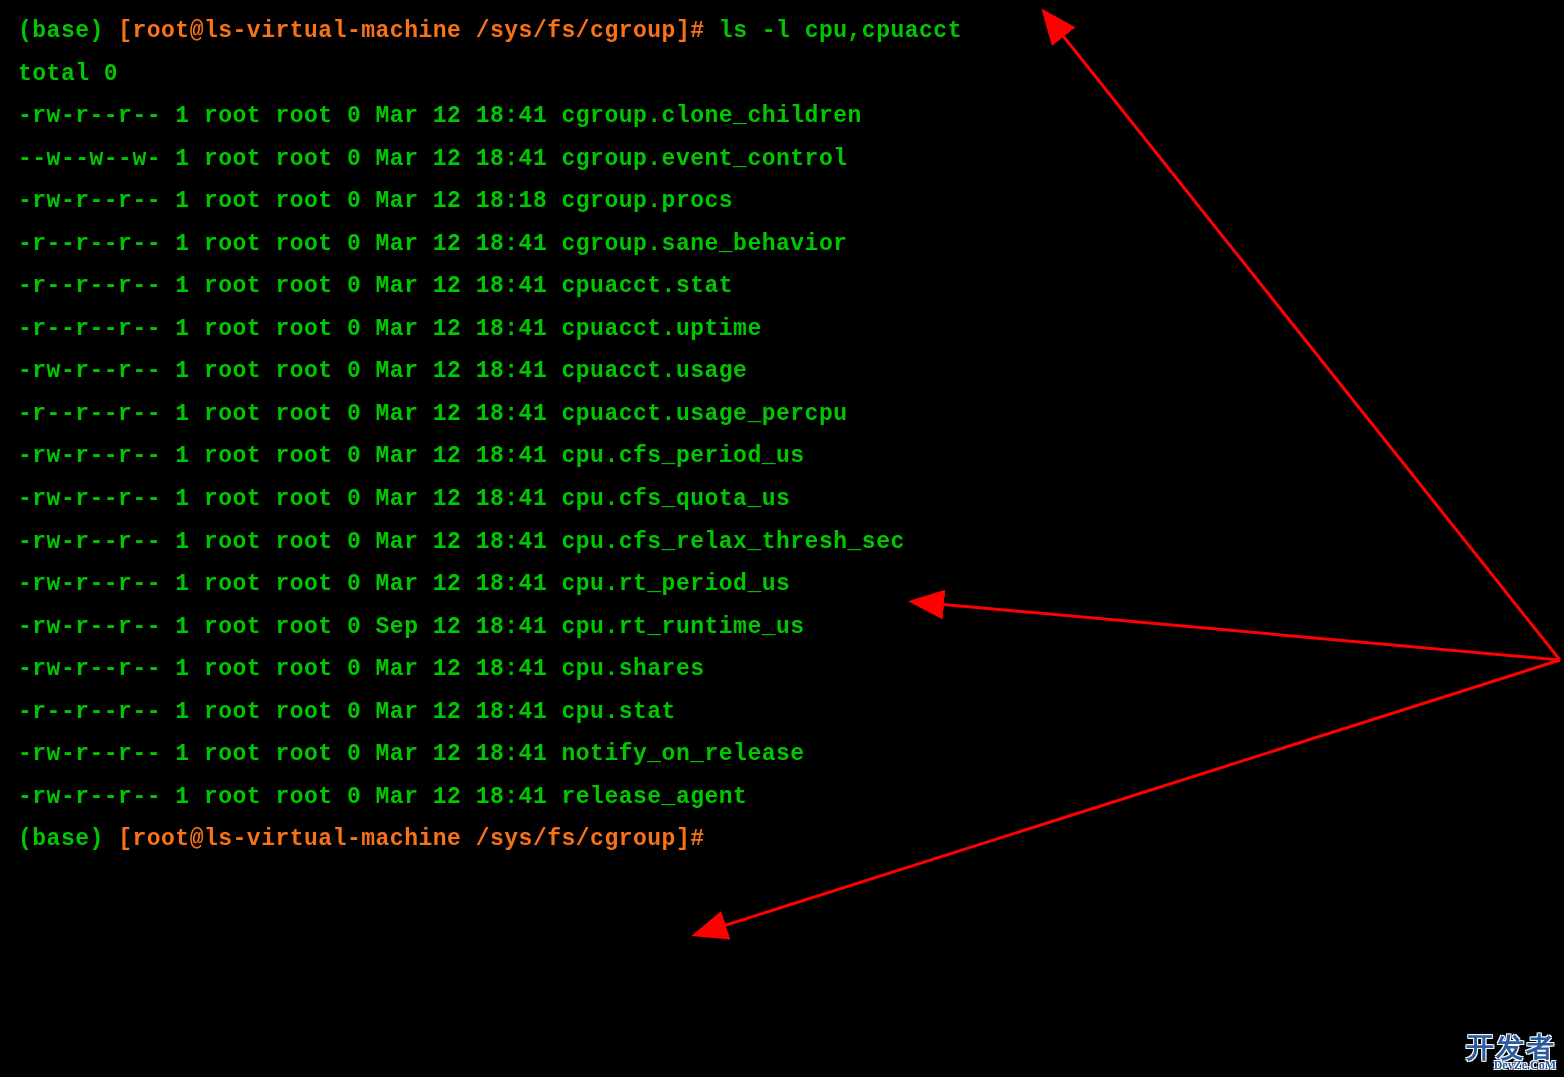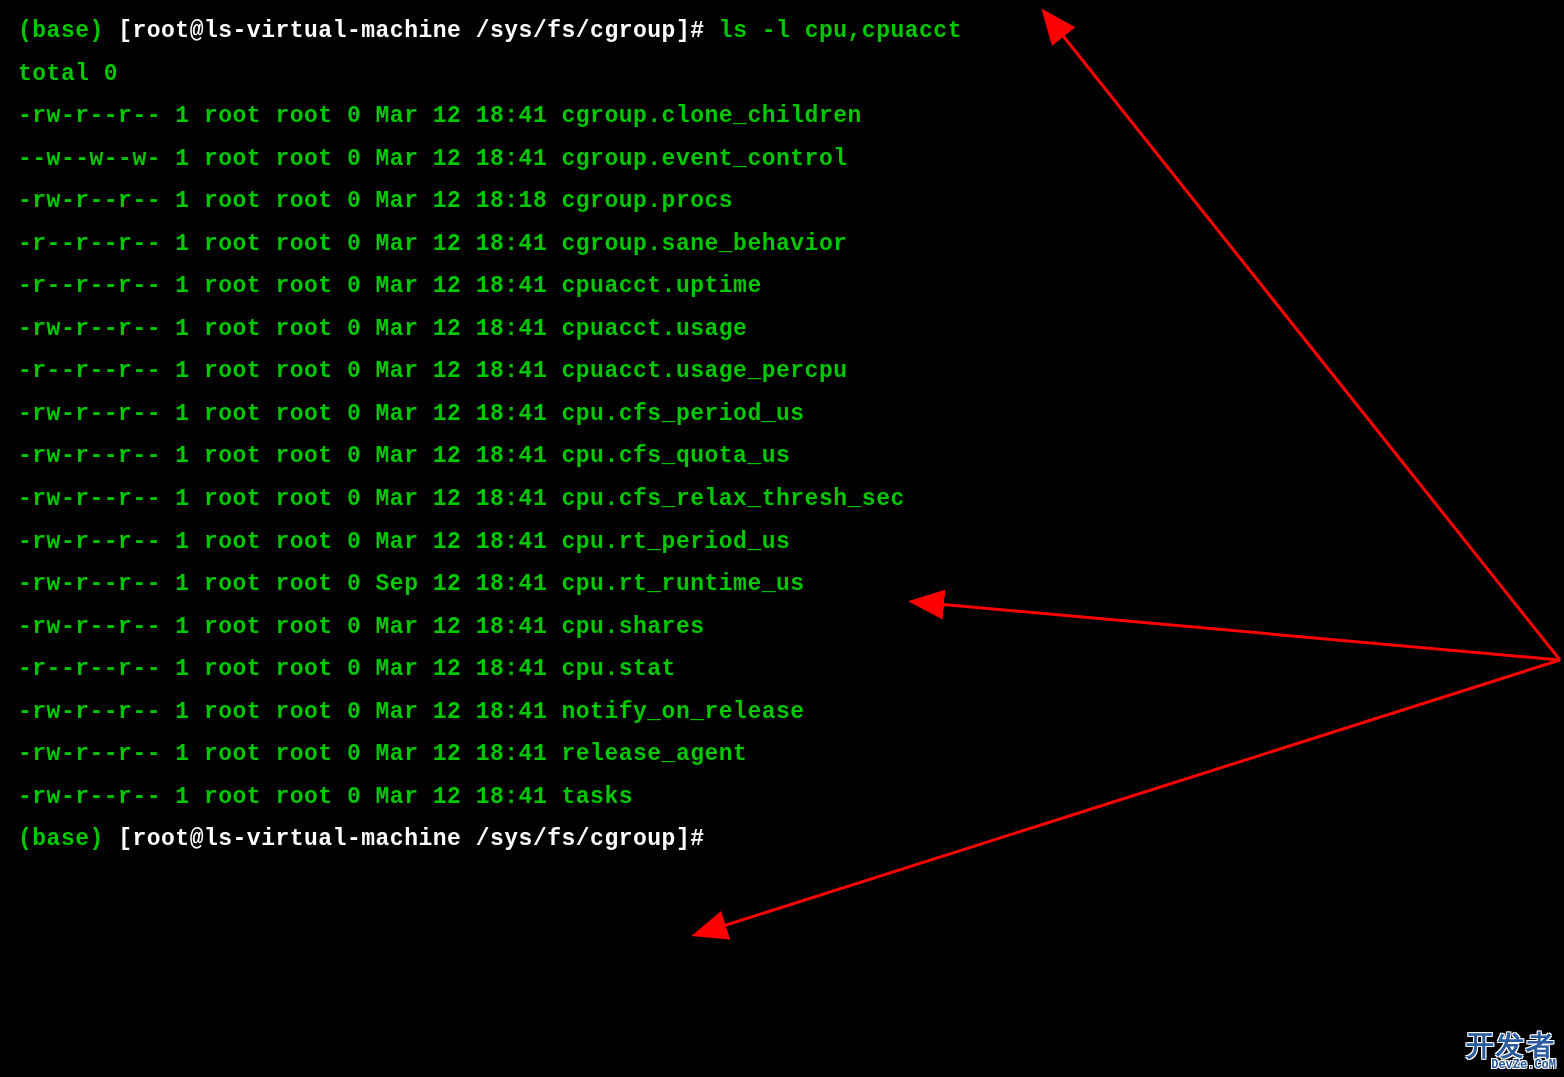--- a/index.html
+++ b/index.html
@@ -21,31 +21,31 @@
       overflow: hidden;
     }
     .terminal-line {
       white-space: pre;
       letter-spacing: 0.5px;
     }
     .prompt-env {
       color: #00c800;
     }
     .prompt-user {
-      color: #ffffff;
+      color: #f97316;
       font-family: Liberation Mono, monospace;
     }
     .prompt-cmd {
       color: #00c800;
     }
     .watermark {
       position: absolute;
       right: 8px;
       bottom: 6px;
-      font-family: Liberation Mono, monospace;
+      font-family: Liberation Serif, serif;
       font-weight: bold;
       font-size: 28px;
       line-height: 0.9;
       text-align: right;
       color: #2a5b9e;
     }
     .watermark .top {
       text-shadow: 1px 1px 0 #ffffff, -1px -1px 0 #ffffff, 1px -1px 0 #ffffff, -1px 1px 0 #ffffff;
       letter-spacing: 2px;
     }
@@ -67,33 +67,33 @@
 <body>
 
 <div>
   <div class="terminal-line"><span class="prompt-env">(base) </span><span class="prompt-user">[root@ls-virtual-machine /sys/fs/cgroup]# </span><span class="prompt-cmd">ls -l cpu,cpuacct</span></div>
   <div class="terminal-line">total 0</div>
   <div id="file-rows">
       <div class="terminal-line">-rw-r--r-- 1 root root 0 Mar 12 18:41 cgroup.clone_children</div>
       <div class="terminal-line">--w--w--w- 1 root root 0 Mar 12 18:41 cgroup.event_control</div>
       <div class="terminal-line">-rw-r--r-- 1 root root 0 Mar 12 18:18 cgroup.procs</div>
       <div class="terminal-line">-r--r--r-- 1 root root 0 Mar 12 18:41 cgroup.sane_behavior</div>
+      <div class="terminal-line">-r--r--r-- 1 root root 0 Mar 12 18:41 cpuacct.stat</div>
       <div class="terminal-line">-r--r--r-- 1 root root 0 Mar 12 18:41 cpuacct.uptime</div>
       <div class="terminal-line">-rw-r--r-- 1 root root 0 Mar 12 18:41 cpuacct.usage</div>
       <div class="terminal-line">-r--r--r-- 1 root root 0 Mar 12 18:41 cpuacct.usage_percpu</div>
       <div class="terminal-line">-rw-r--r-- 1 root root 0 Mar 12 18:41 cpu.cfs_period_us</div>
       <div class="terminal-line">-rw-r--r-- 1 root root 0 Mar 12 18:41 cpu.cfs_quota_us</div>
       <div class="terminal-line">-rw-r--r-- 1 root root 0 Mar 12 18:41 cpu.cfs_relax_thresh_sec</div>
       <div class="terminal-line">-rw-r--r-- 1 root root 0 Mar 12 18:41 cpu.rt_period_us</div>
       <div class="terminal-line">-rw-r--r-- 1 root root 0 Sep 12 18:41 cpu.rt_runtime_us</div>
       <div class="terminal-line">-rw-r--r-- 1 root root 0 Mar 12 18:41 cpu.shares</div>
       <div class="terminal-line">-r--r--r-- 1 root root 0 Mar 12 18:41 cpu.stat</div>
       <div class="terminal-line">-rw-r--r-- 1 root root 0 Mar 12 18:41 notify_on_release</div>
       <div class="terminal-line">-rw-r--r-- 1 root root 0 Mar 12 18:41 release_agent</div>
-      <div class="terminal-line">-rw-r--r-- 1 root root 0 Mar 12 18:41 tasks</div>
     </div>
   <div class="terminal-line"><span class="prompt-env">(base) </span><span class="prompt-user">[root@ls-virtual-machine /sys/fs/cgroup]# </span><span class="prompt-cmd"></span></div>
 </div>
 
 <svg class="arrow-overlay" viewBox="0 0 1564 1077">
   <defs>
     <marker id="arrowhead" markerWidth="12" markerHeight="10" refX="2" refY="5" orient="auto">
       <polygon points="0 0, 12 5, 0 10" fill="#ff0000"></polygon>
     </marker>
   </defs>

